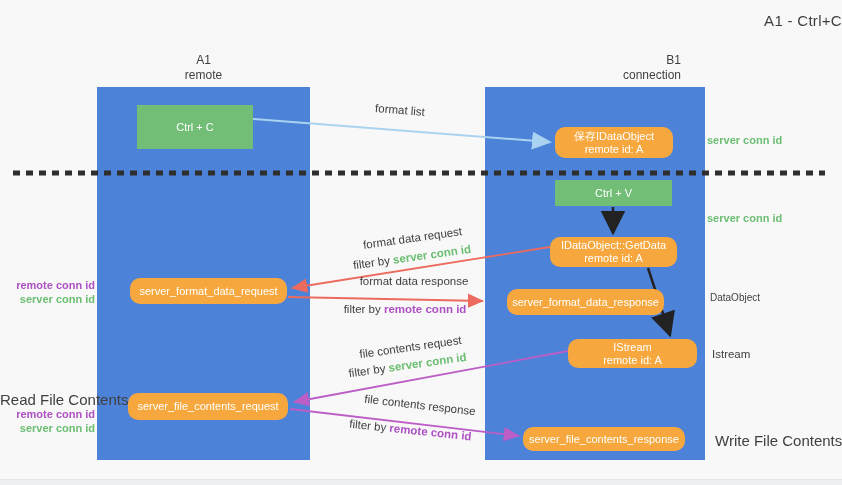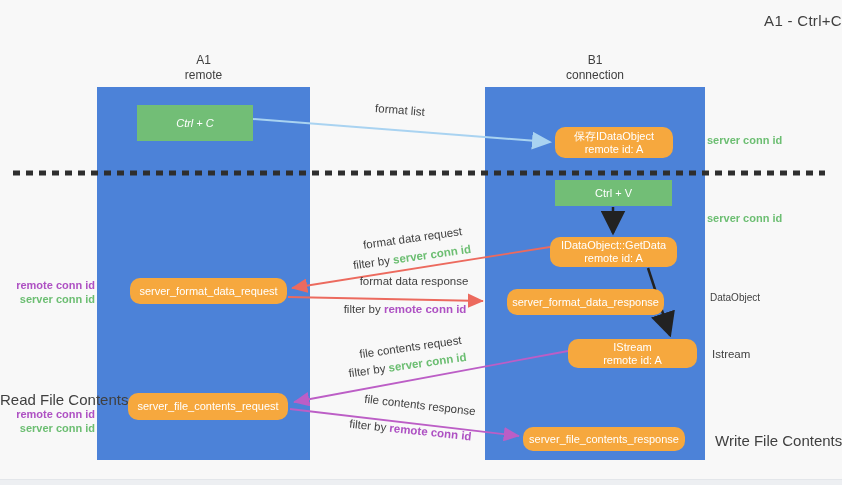--- a/index.html
+++ b/index.html
@@ -46,21 +46,21 @@
 <div class="canvas">
 
   <div class="title">
     <div>A1 - Ctrl+C</div>
   </div>
 
   <div class="col-header" style="left:97px; width:213px;">
     <div>A1</div>
     <div>remote</div>
   </div>
-  <div class="col-header" style="left:485px; width:220px;">
+  <div class="col-header" style="left:461px; width:220px;text-align:right;">
     <div>B1</div>
     <div>connection</div>
   </div>
 
   <div class="col-rect" style="left:97px; width:213px;"></div>
   <div class="col-rect" style="left:485px; width:220px;"></div>
 
   <svg class="arrows" width="842" height="485" viewBox="0 0 842 485">
     <defs>
       <marker id="mb" markerWidth="10" markerHeight="9" refX="9" refY="4.5" orient="auto">
@@ -87,21 +87,21 @@
 
     <line class="ln-red" x1="550" y1="247" x2="292" y2="288" stroke-width="1.8" marker-end="url(#mr)"></line>
 
     <line class="ln-red" x1="288" y1="297" x2="483" y2="301" stroke-width="1.8" marker-end="url(#mr)"></line>
 
     <line class="ln-purple" x1="568" y1="351" x2="294" y2="402" stroke-width="1.8" marker-end="url(#mp)"></line>
 
     <line class="ln-purple" x1="290" y1="409" x2="519" y2="436" stroke-width="1.8" marker-end="url(#mp)"></line>
   </svg>
 
-  <div class="box green" style="left:137px; top:105px; width:116px; height:36px;font-style:italic;">
+  <div class="box green" style="left:137px; top:105px; width:116px; height:44px;">
     <span>Ctrl + C</span>
   </div>
 
   <div class="box orange" style="left:555px; top:127px; width:118px; height:31px;">
     <span>保存IDataObject</span>
     <span>remote id: A</span>
   </div>
 
   <div class="box green" style="left:555px; top:180px; width:117px; height:26px;">
     <span>Ctrl + V</span>

